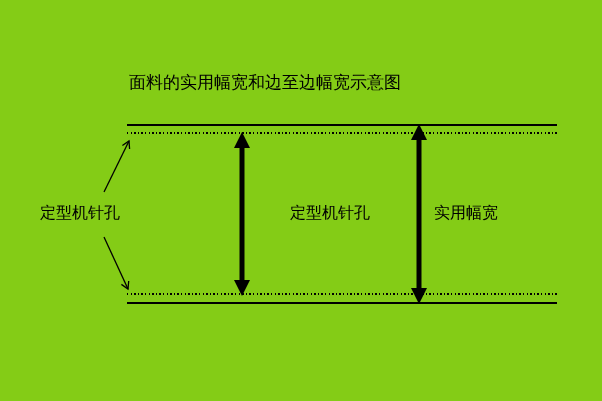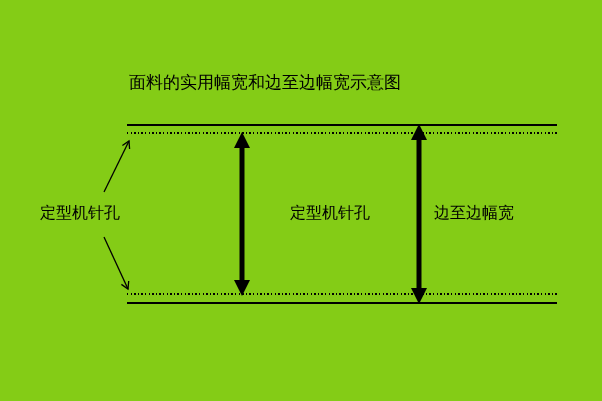--- a/index.html
+++ b/index.html
@@ -85,15 +85,15 @@
     <g fill="none" stroke="#000000" stroke-width="1.3">
       <line x1="104" y1="237" x2="128" y2="289"></line>
       <polyline points="128.7,281 128,289 121.4,284.4"></polyline>
     </g>
   </svg>
 
   <div class="label" style="left:40px;">定型机针孔</div>
 
   <div class="label" style="left:290px;">定型机针孔</div>
 
-  <div class="label" style="left:434px;">边至边幅宽</div>
+  <div class="label" style="left:434px;">实用幅宽</div>
 
 </div>
 
 </body></html>

